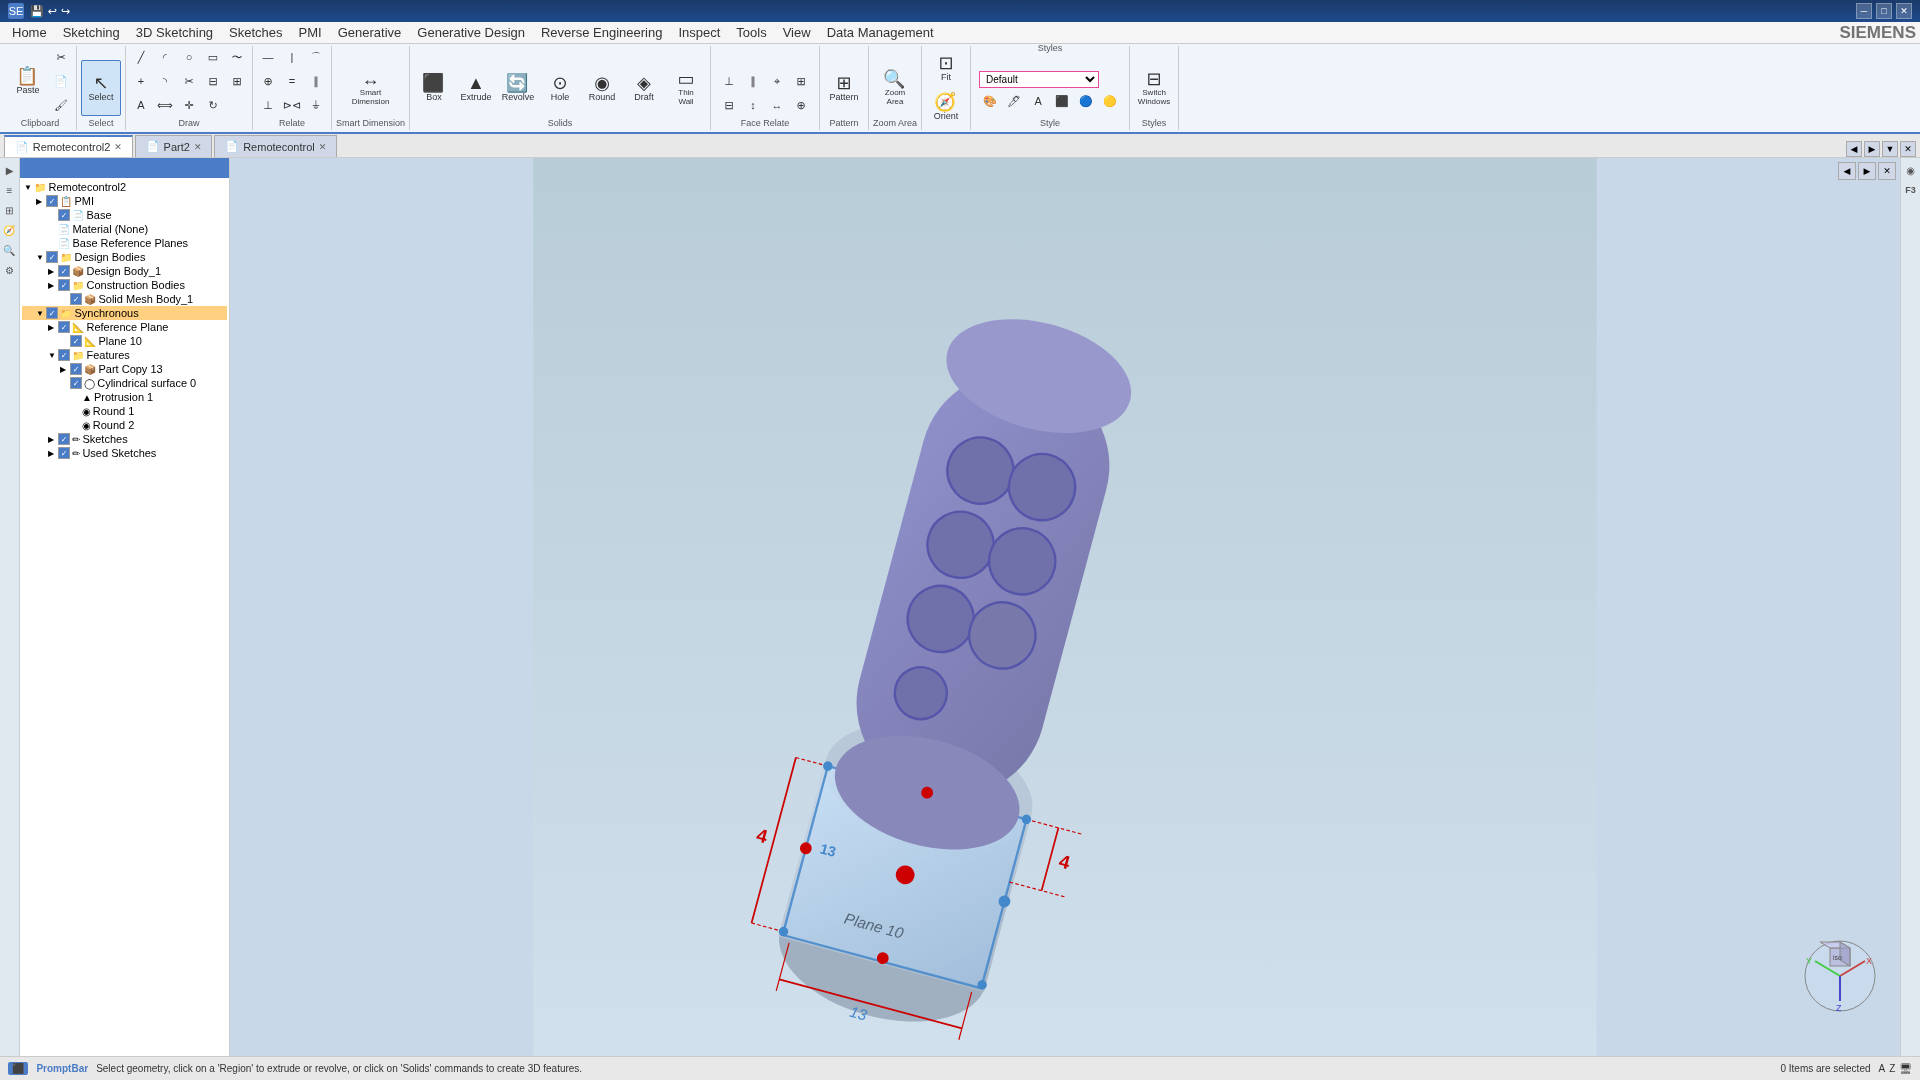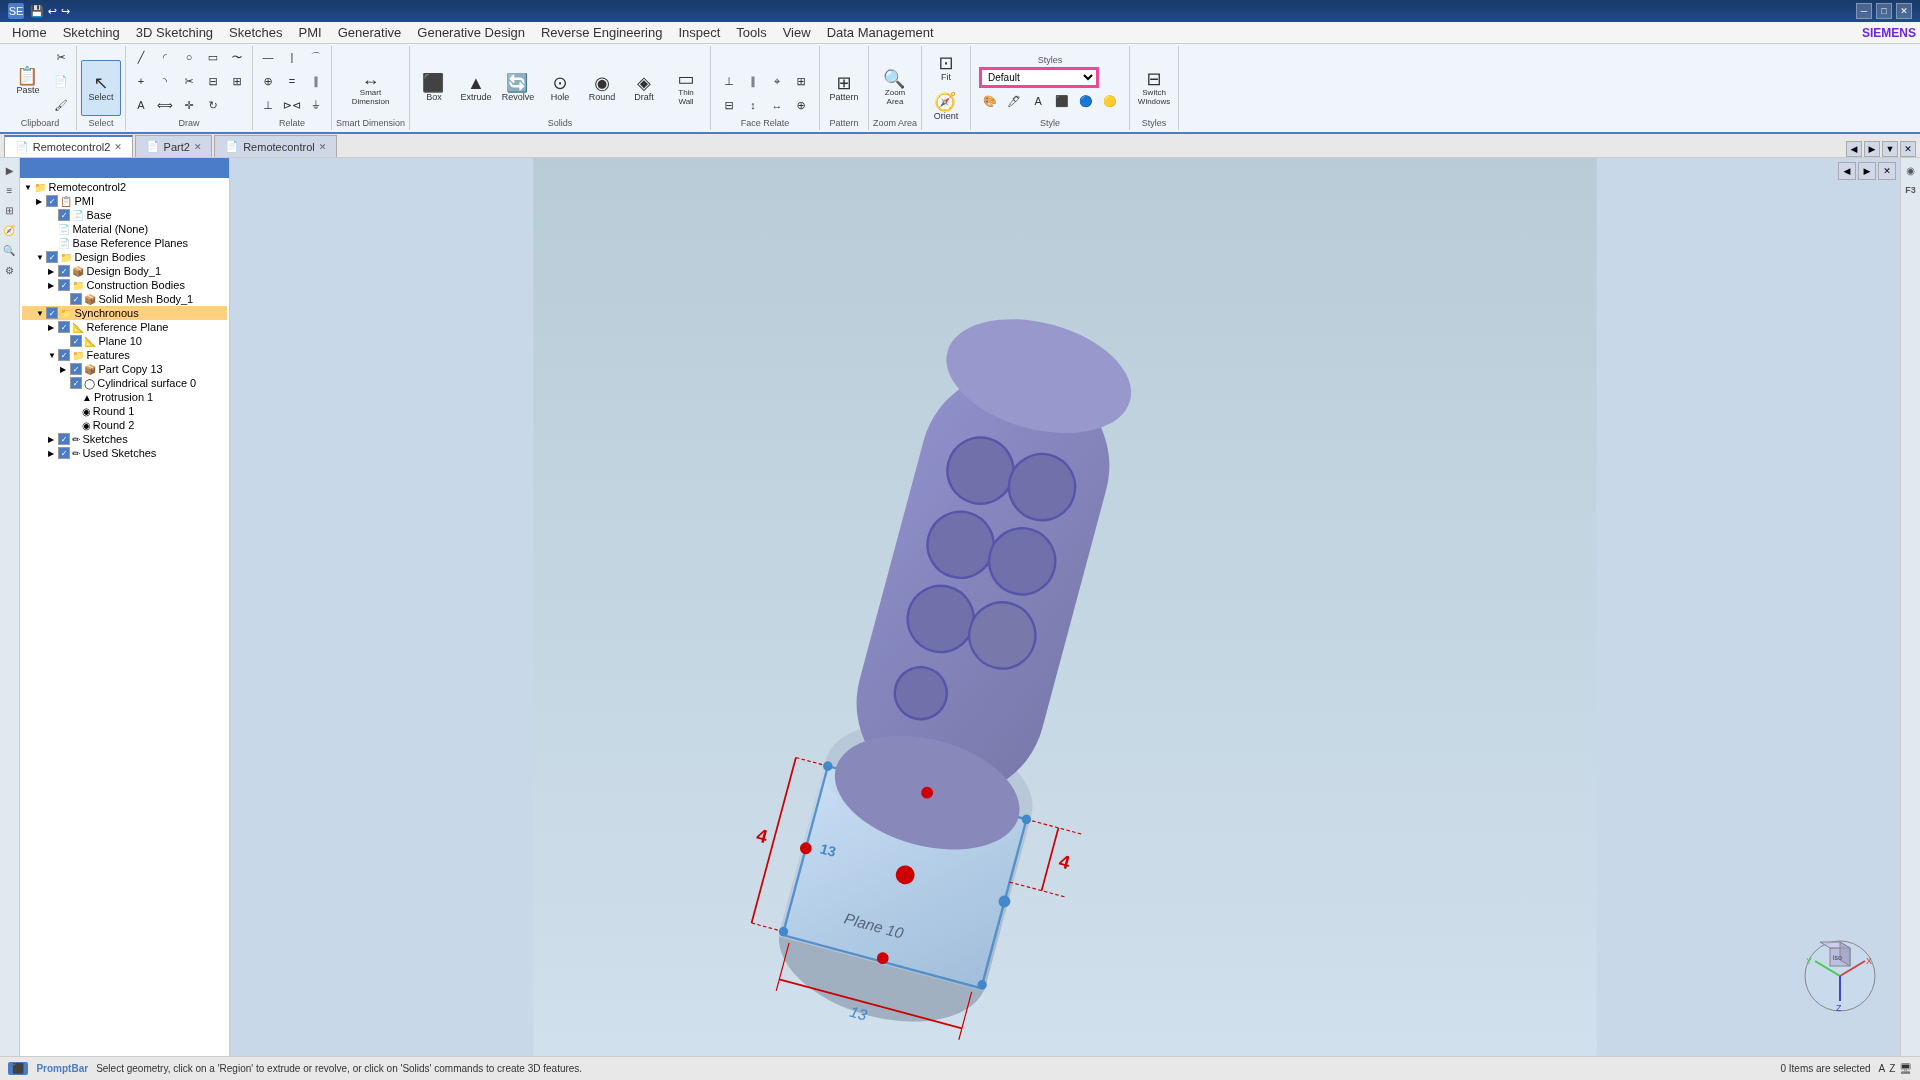--- a/index.html
+++ b/index.html
@@ -14,21 +14,21 @@
     #title-bar .title { flex: 1; text-align: center; }
     #title-bar .win-controls { display: flex; gap: 4px; }
     #title-bar .win-btn { width: 16px; height: 16px; background: rgba(255,255,255,0.2); border: 1px solid rgba(255,255,255,0.3); cursor: pointer; display: flex; align-items: center; justify-content: center; color: white; font-size: 9px; }
 
     
     #menu-bar {
       height: 22px; background: #f5f5f5; border-bottom: 1px solid #ccc;
       display: flex; align-items: center; padding: 0 4px;
     }
     #menu-bar .menu-item { padding: 2px 8px; cursor: pointer; font-size: 13px; color: #333; }
-    #menu-bar .siemens-logo { margin-left: auto; color: #6d28d9; font-weight: bold; font-size: 12px; }
+    #menu-bar .siemens-logo { margin-left: auto; color: #737373; font-weight: bold; font-size: 17px; }
 
     
     #ribbon {
       height: 90px; background: #f0f4fb; border-bottom: 2px solid #4a7cc7;
       display: flex; align-items: stretch; padding: 2px 4px;
     }
     .ribbon-group {
       display: flex; flex-direction: column; align-items: center; justify-content: flex-end;
       border-right: 1px solid #ccc; padding: 2px 4px; min-width: 40px;
     }
@@ -108,21 +108,21 @@
       height: 24px; background: #e8e8e8; border-top: 1px solid #ccc;
       display: flex; align-items: center; padding: 0 8px; font-size: 10px; color: #333; gap: 8px;
     }
     #status-bar .prompt-label { color: #4a7cc7; font-weight: bold; }
 
     
     .style-panel {
       display: flex; flex-direction: column; gap: 2px; padding: 4px; min-width: 120px;
     }
     .style-panel select {
-      font-size: 10px; padding: 1px 2px; border: 3px solid #ec4899; background: white;
+      font-size: 10px; padding: 1px 2px; border: 1px solid #ec4899; background: white; margin-top: 16px;
     }
     .style-panel-label { font-size: 9px; color: #555; text-align: center; }
 
     
     #axis-indicator {
       position: absolute; bottom: 40px; right: 20px; width: 80px; height: 80px;
     }
 
     
     .corner-btn {

